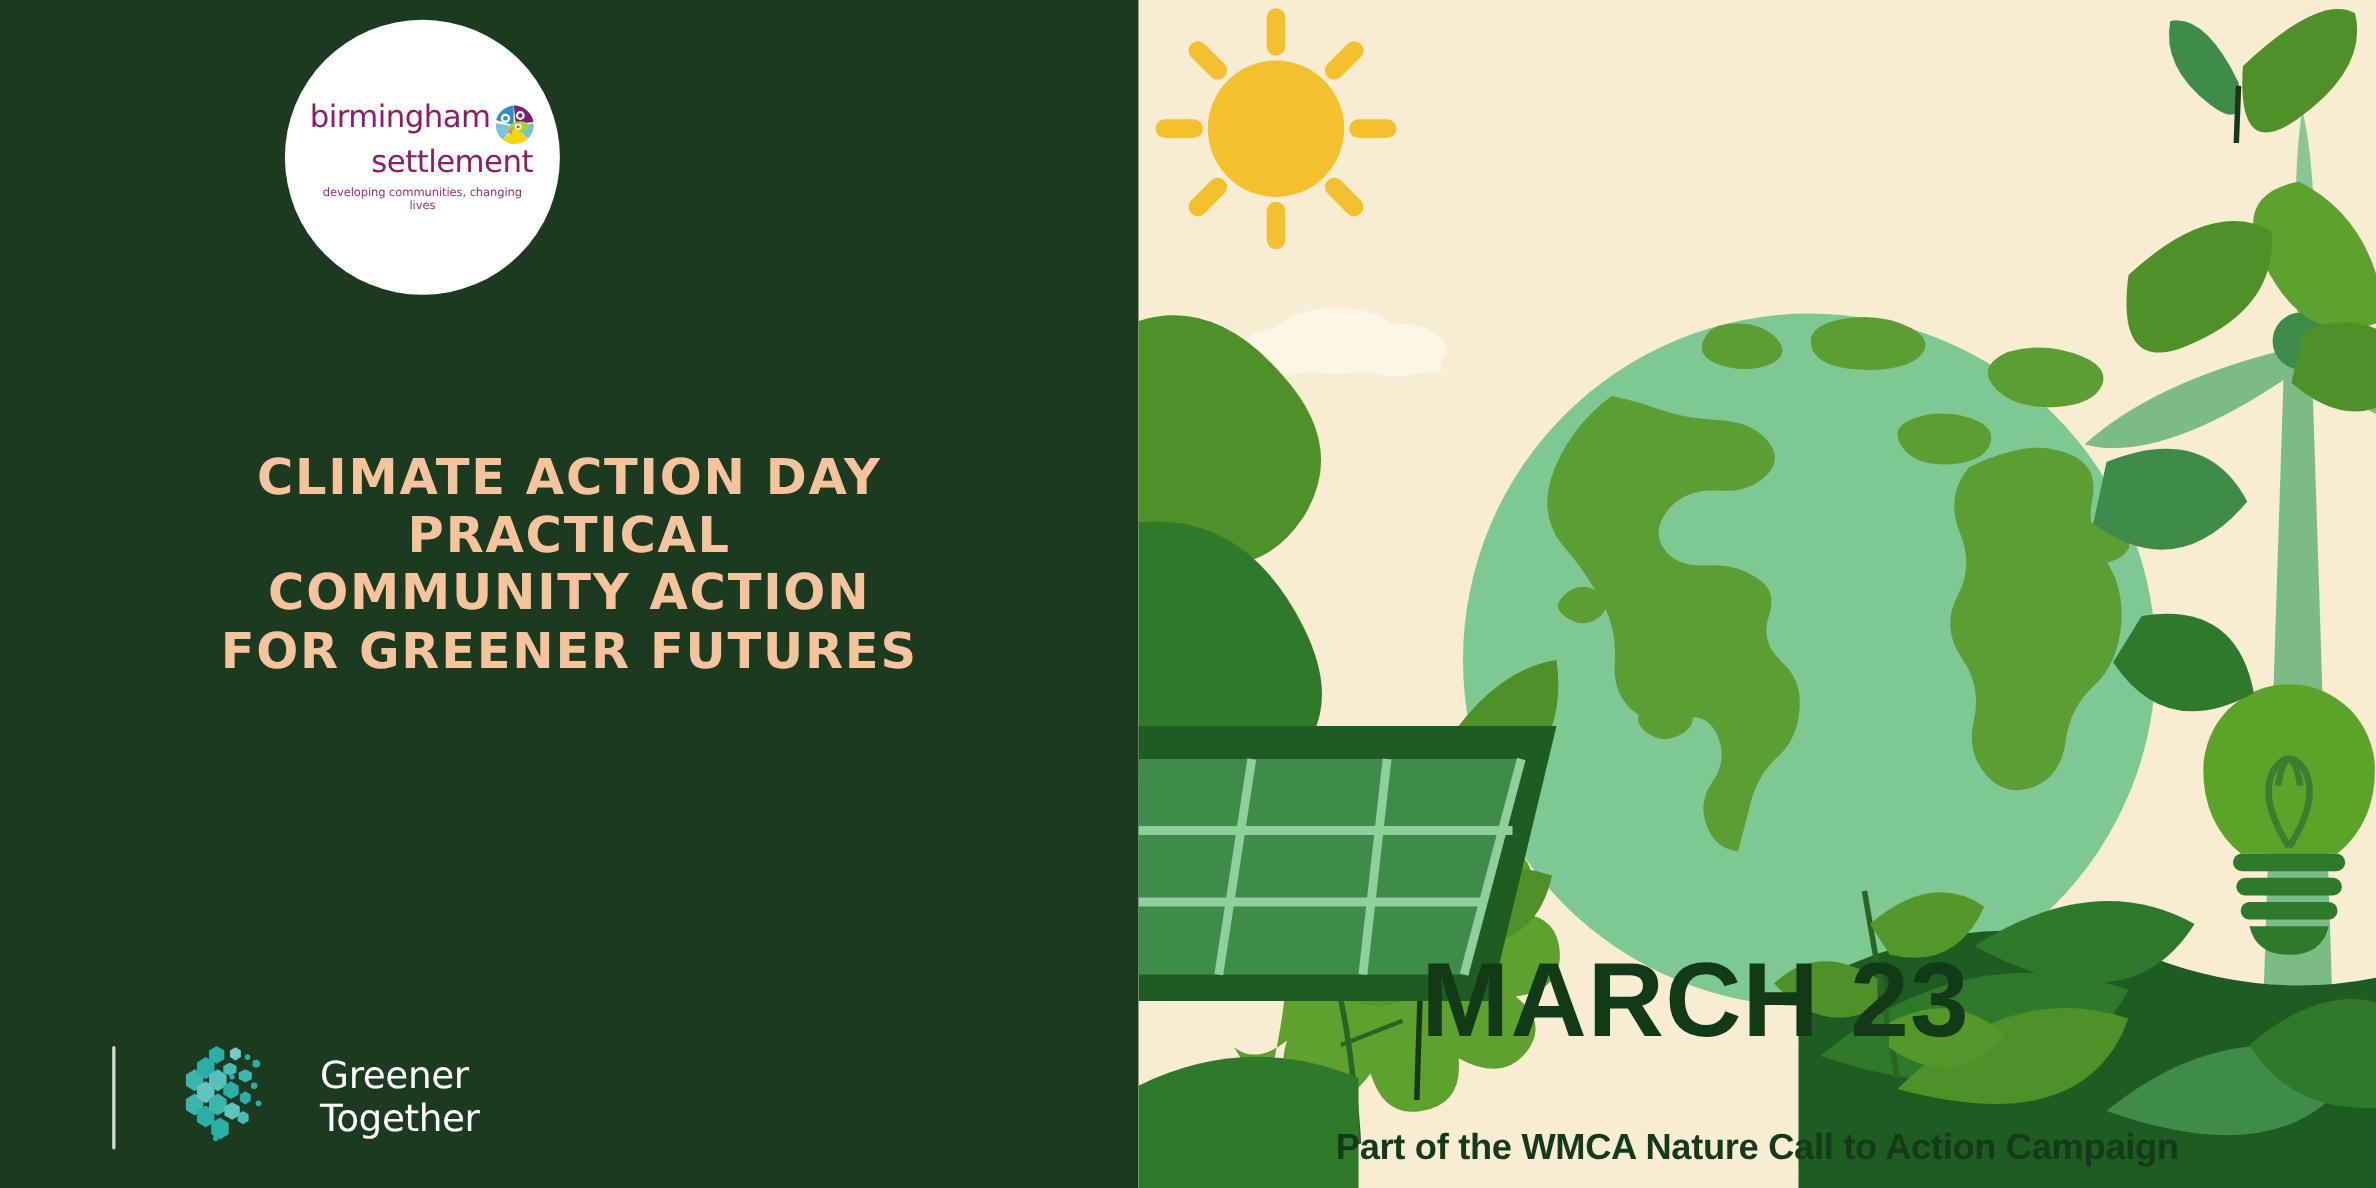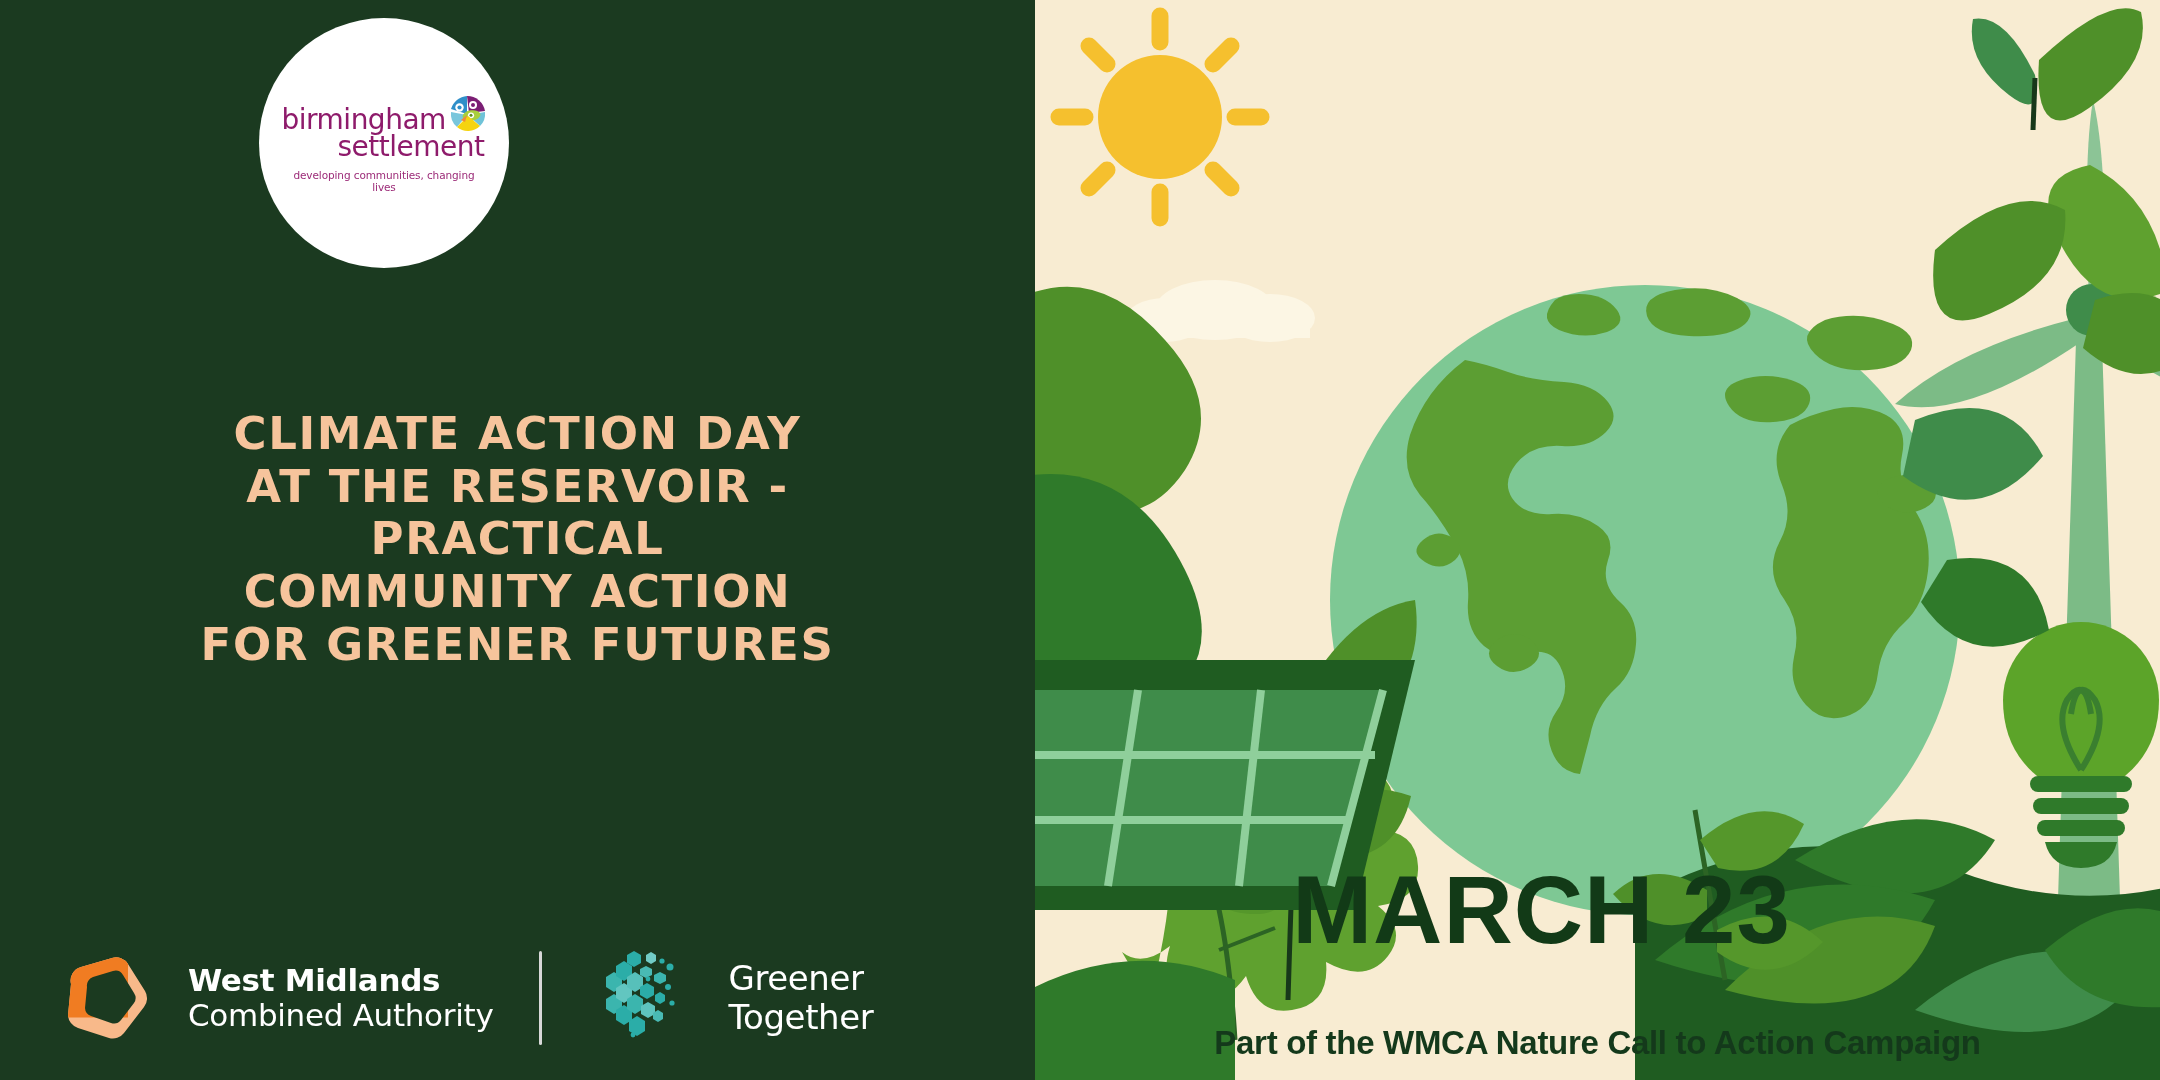--- a/index.html
+++ b/index.html
@@ -14,21 +14,21 @@
   .left{
     position:relative;width:1035px;height:1080px;
     background:#1b3a20;flex:0 0 1035px;
   }
   .logo-circle{
     position:absolute;left:259px;top:18px;width:250px;height:250px;
     border-radius:50%;background:#ffffff;
     display:flex;flex-direction:column;align-items:center;justify-content:center;
   }
   .bs-wrap{width:205px;display:flex;flex-direction:column;align-items:flex-start;}
-  .bs-row1{display:flex;align-items:flex-end;width:100%;justify-content:space-between;}
+  .bs-row1{display:flex;align-items:flex-start;width:100%;justify-content:space-between;}
   .bs-word{
     color:#8e1b6b;font-family:"DejaVu Sans",sans-serif;font-weight:400;
     font-size:28px;letter-spacing:-0.5px;line-height:0.96;
   }
   .bs-word.two{align-self:flex-end;margin-right:2px;}
   .bs-tag{
     color:#9c2b78;font-family:"DejaVu Sans",sans-serif;font-size:10.5px;
     letter-spacing:-0.1px;margin-top:9px;width:100%;text-align:center;
   }
   .bs-mark{width:40px;height:40px;position:relative;margin-top:1px;flex:0 0 40px;}
@@ -116,44 +116,26 @@
             </svg>
           </span>
         </div>
         <span class="bs-word two">settlement</span>
         <span class="bs-tag">developing communities, changing lives</span>
       </div>
     </div>
 
     <div class="headline">
       <div>CLIMATE ACTION DAY</div>
-      <div>AT THE RESERVOIR -</div>
       <div>PRACTICAL</div>
       <div>COMMUNITY ACTION</div>
       <div>FOR GREENER FUTURES</div>
     </div>
 
     <div class="bottomlogos">
-      <div class="wmca">
-        <span class="wmca-mark">
-          <svg viewBox="0 0 112 112" aria-hidden="true">
-            <g transform="translate(56,56)">
-              <path d="M-41 -14 a14 14 0 0 1 10 -17 l31 -9 a14 14 0 0 1 16 6 l17 27 a14 14 0 0 1 -1 16 l-20 26 a14 14 0 0 1 -15 5 l-31 -10 a14 14 0 0 1 -10 -13 z" fill="#f8b98a"></path>
-              <path d="M-41 -14 a14 14 0 0 1 10 -17 l31 -9 a14 14 0 0 1 16 6 l17 27 a14 14 0 0 1 -1 16 l-20 26 a14 14 0 0 1 -15 5 l-31 -10 a14 14 0 0 1 -10 -13 z" fill="#f07c22" clip-path="polygon(0 0,100% 0,100% 100%,0 100%)" transform="rotate(0)" opacity="0"></path>
-              <path d="M-41 -14 a14 14 0 0 1 10 -17 l31 -9 a14 14 0 0 1 16 6 l17 27 a14 14 0 0 1 -1 16 l-20 26 a14 14 0 0 1 -15 5 l-31 -10 a14 14 0 0 1 -10 -13 z" fill="#f07c22" style="clip-path:polygon(-60px -60px, 60px -60px, -60px 60px)"></path>
-              <path d="M-41 -14 a14 14 0 0 1 10 -17 l31 -9 a14 14 0 0 1 16 6 l17 27 a14 14 0 0 1 -1 16 l-20 26 a14 14 0 0 1 -15 5 l-31 -10 a14 14 0 0 1 -10 -13 z" fill="#f07c22" style="clip-path:polygon(60px 60px, 60px -60px, -60px 60px)"></path>
-              <path d="M-25 -11 a9 9 0 0 1 6 -10 l20 -6 a9 9 0 0 1 10 4 l11 18 a9 9 0 0 1 0 10 l-13 17 a9 9 0 0 1 -10 3 l-20 -7 a9 9 0 0 1 -6 -8 z" fill="#1b3a20"></path>
-            </g>
-          </svg>
-        </span>
-        <span class="wmca-text">
-          <span class="l1">West Midlands</span><br>
-          <span class="l2">Combined Authority</span>
-        </span>
-      </div>
 
       <div class="vdiv"></div>
 
       <div class="gt">
         <span class="gt-mark">
           <svg viewBox="0 0 110 110" aria-hidden="true">
             <g fill="#2bada8">
               <polygon points="20,34 28,29 36,34 36,44 28,49 20,44" fill="#3bb5ae"></polygon>
               <polygon points="20,56 28,51 36,56 36,66 28,71 20,66" fill="#3bb5ae"></polygon>
               <polygon points="30,45 38,40 46,45 46,55 38,60 30,55" fill="#62c6c0"></polygon>

